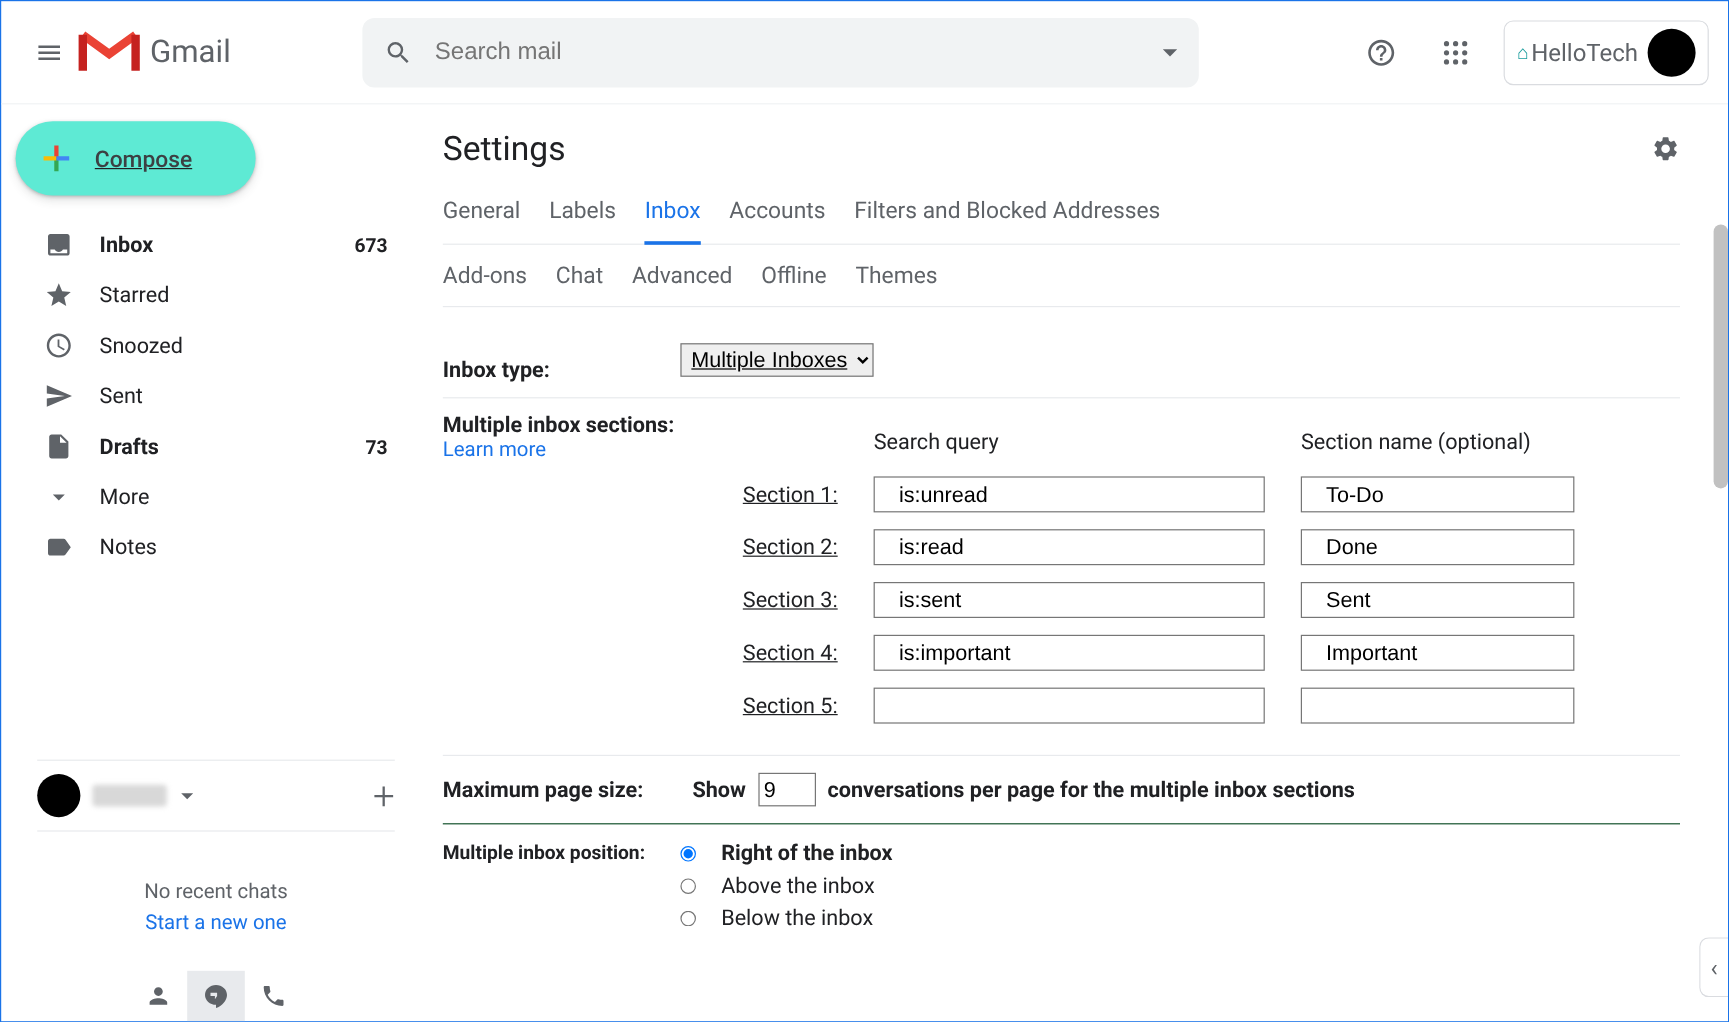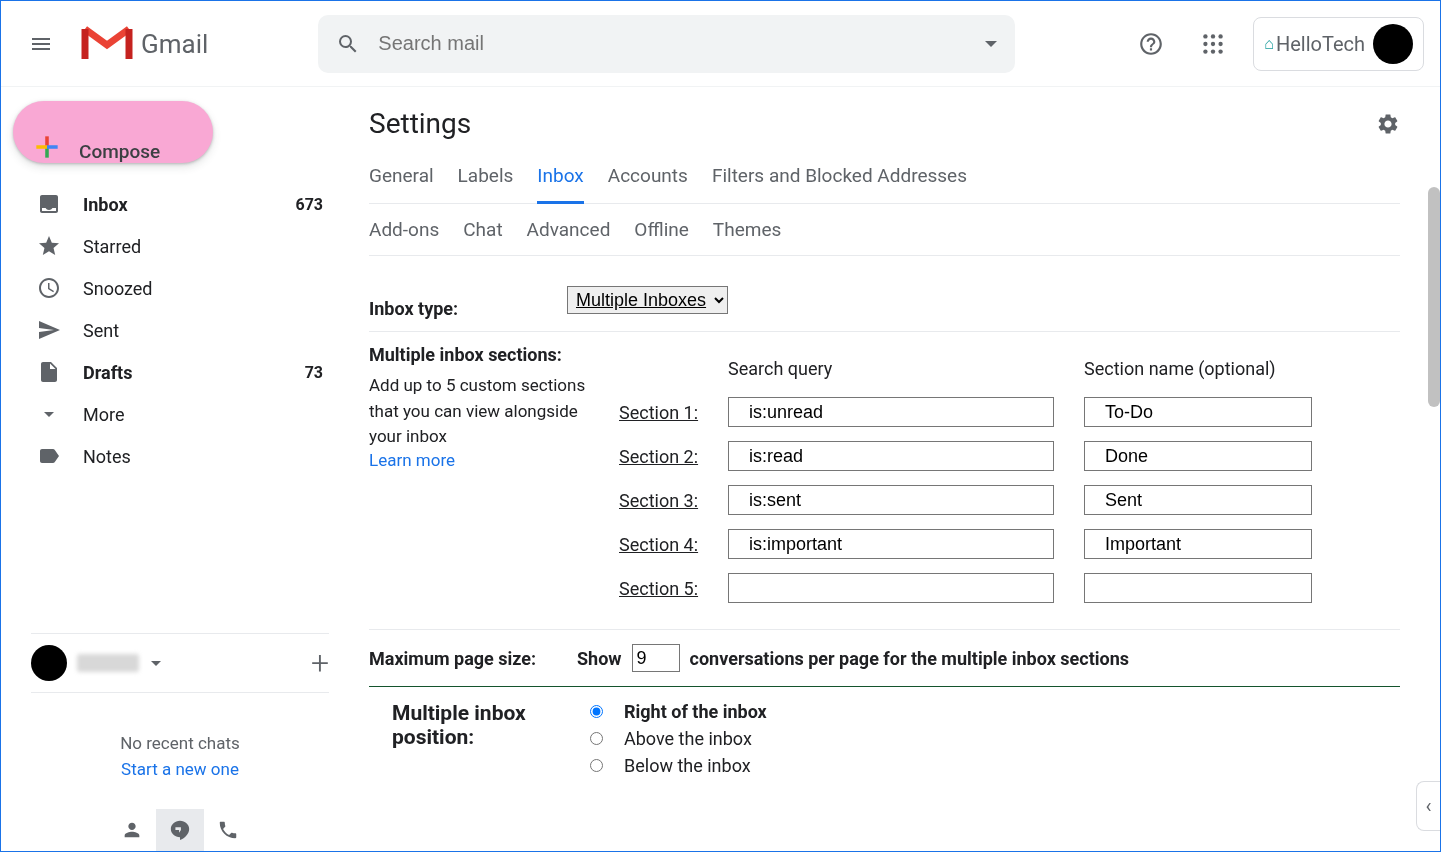--- a/index.html
+++ b/index.html
@@ -1,35 +1,35 @@
 <!DOCTYPE html>
 <html><head>
 <meta charset="utf-8">
 <style>
 * { box-sizing: border-box; margin: 0; padding: 0; }
 body { font-family: 'Google Sans', Roboto, Arial, sans-serif; color: #202124; background: #fff; width: 1441px; height: 852px; overflow: hidden; border: 1px solid #1a73e8; position: relative; }
 .header { display: flex; align-items: center; height: 86px; padding: 0 16px; border-bottom: 1px solid #f1f3f4; }
 .hamburger { width: 48px; height: 48px; display: flex; align-items: center; justify-content: center; cursor: pointer; border-radius: 50%; }
 .hamburger svg { width: 24px; height: 24px; fill: #5f6368; }
-.logo { display: flex; align-items: center; margin-left: 16px; margin-right: 110px; }
+.logo { display: flex; align-items: center; margin-left: 0; margin-right: 110px; }
 .logo-icon { width: 52px; height: 38px; }
 .logo-text { font-size: 26px; color: #5f6368; margin-left: 8px; font-weight: 400; }
 .search-bar { flex: 0 0 697px; height: 58px; background: #f1f3f4; border-radius: 10px; display: flex; align-items: center; padding: 0 18px; }
 .search-bar .search-icon { width: 24px; height: 24px; fill: #5f6368; }
 .search-bar input { border: none; background: transparent; font-size: 20px; color: #5f6368; margin-left: 18px; flex: 1; outline: none; }
 .search-bar .dropdown-icon { width: 0; height: 0; border-left: 6px solid transparent; border-right: 6px solid transparent; border-top: 6px solid #5f6368; }
 .header-right { display: flex; align-items: center; margin-left: auto; gap: 18px; }
 .icon-btn { width: 44px; height: 44px; display: flex; align-items: center; justify-content: center; cursor: pointer; border-radius: 50%; }
 .icon-btn svg { width: 26px; height: 26px; fill: #5f6368; }
 .brand-pill { display: flex; align-items: center; border: 1px solid #dadce0; border-radius: 8px; padding: 6px 10px; gap: 8px; }
 .brand-pill .brand-text { font-size: 20px; color: #5f6368; display: flex; align-items: center; gap: 2px; }
 .avatar { width: 40px; height: 40px; border-radius: 50%; background: #000; }
 .main { display: flex; height: calc(852px - 86px); }
 .sidebar { width: 348px; padding-top: 14px; display: flex; flex-direction: column; }
-.compose-btn { margin-left: 12px; width: 200px; height: 62px; border-radius: 32px; background: #f9a8d4; box-shadow: 0 1px 3px rgba(60,64,67,.3), 0 4px 8px rgba(60,64,67,.15); display: flex; align-items: flex-end; padding-left: 18px; cursor: pointer; }
+.compose-btn { margin-left: 12px; width: 200px; height: 62px; border-radius: 32px; background: #5eead4; box-shadow: 0 1px 3px rgba(60,64,67,.3), 0 4px 8px rgba(60,64,67,.15); display: flex; align-items: center; padding-left: 18px; cursor: pointer; text-decoration: underline; }
 .compose-btn .plus-icon { width: 32px; height: 32px; }
 .compose-btn span.label { font-size: 19px; color: #3c4043; margin-left: 16px; font-weight: 500; }
 .nav { margin-top: 20px; }
 .nav-item { display: flex; align-items: center; height: 42px; padding-left: 36px; padding-right: 26px; cursor: pointer; border-radius: 0 21px 21px 0; font-size: 18px; color: #202124; }
 .nav-item.bold { font-weight: 700; }
 .nav-item .nav-icon { width: 24px; height: 24px; margin-right: 22px; fill: #5f6368; display: flex; align-items: center; }
 .nav-item .count { margin-left: auto; font-size: 16px; }
 .chat-section { margin-top: auto; border-top: 1px solid #e8eaed; margin-left: 30px; margin-right: 20px; padding-top: 10px; }
 .chat-header { display: flex; align-items: center; gap: 10px; }
 .chat-header .avatar-sm { width: 36px; height: 36px; border-radius: 50%; background: #000; }
@@ -66,21 +66,21 @@
 .sections-table th { text-align: left; font-weight: 400; font-size: 18px; color: #202124; padding-bottom: 4px; }
 .sections-table td { font-size: 18px; vertical-align: middle; }
 .sections-table td.label-cell { text-align: right; padding-right: 30px; white-space: nowrap; text-decoration: underline; }
 .sections-table input[type="text"] { width: 326px; height: 30px; font-size: 18px; padding: 2px 20px; border: 1px solid #767676; }
 .sections-table td.name-cell input { width: 228px; }
 .page-size-row { display: flex; align-items: center; gap: 10px; border-bottom: 1px solid #14532d; padding: 14px 0; }
 .page-size-row .lbl { font-size: 18px; font-weight: 700; width: 198px; }
 .page-size-row .txt { font-size: 18px; font-weight: 700; }
 .page-size-row input { width: 48px; height: 28px; font-size: 18px; padding: 2px 4px; border: 1px solid #767676; }
 .position-row { display: flex; padding: 14px 0; }
-.position-row .lbl { font-size: 21px; font-weight: 700; width: 198px; margin-left: 23px; }
+.position-row .lbl { font-size: 16px; font-weight: 700; width: 198px; }
 .position-row .opts { display: flex; flex-direction: column; gap: 6px; }
 .position-row .opt { display: flex; align-items: center; gap: 21px; font-size: 18px; }
 .position-row .opt.bold { font-weight: 700; }
 .scrollbar-track { position: absolute; right: 0; top: 186px; width: 12px; height: 220px; background: #c1c1c1; border-radius: 6px; }
 .right-chevron { position: absolute; right: 0; bottom: 20px; width: 24px; height: 50px; background: #fff; border: 1px solid #dadce0; border-right: none; border-radius: 8px 0 0 8px; display: flex; align-items: center; justify-content: center; cursor: pointer; }
 .right-chevron::before { content: '‹'; font-size: 20px; color: #5f6368; }
 .house-icon { color: #1a9d9d; font-size: 16px; }
 </style>
 </head>
 <body>
@@ -269,21 +269,20 @@
           <select>
             <option>Multiple Inboxes</option>
           </select>
         </div>
       </div>
 
       <div class="setting-row">
         <div class="sections-grid">
           <div class="sections-left">
             <div class="heading">Multiple inbox sections:</div>
-            <div class="desc">Add up to 5 custom sections that you can view alongside your inbox</div>
             <a href="#">Learn more</a>
           </div>
           <div class="sections-table">
             <table>
               <tbody>
                   <tr>
                 <th></th>
                 <th>Search query</th>
                 <th style="padding-left:30px">Section name (optional)</th>
               </tr>

